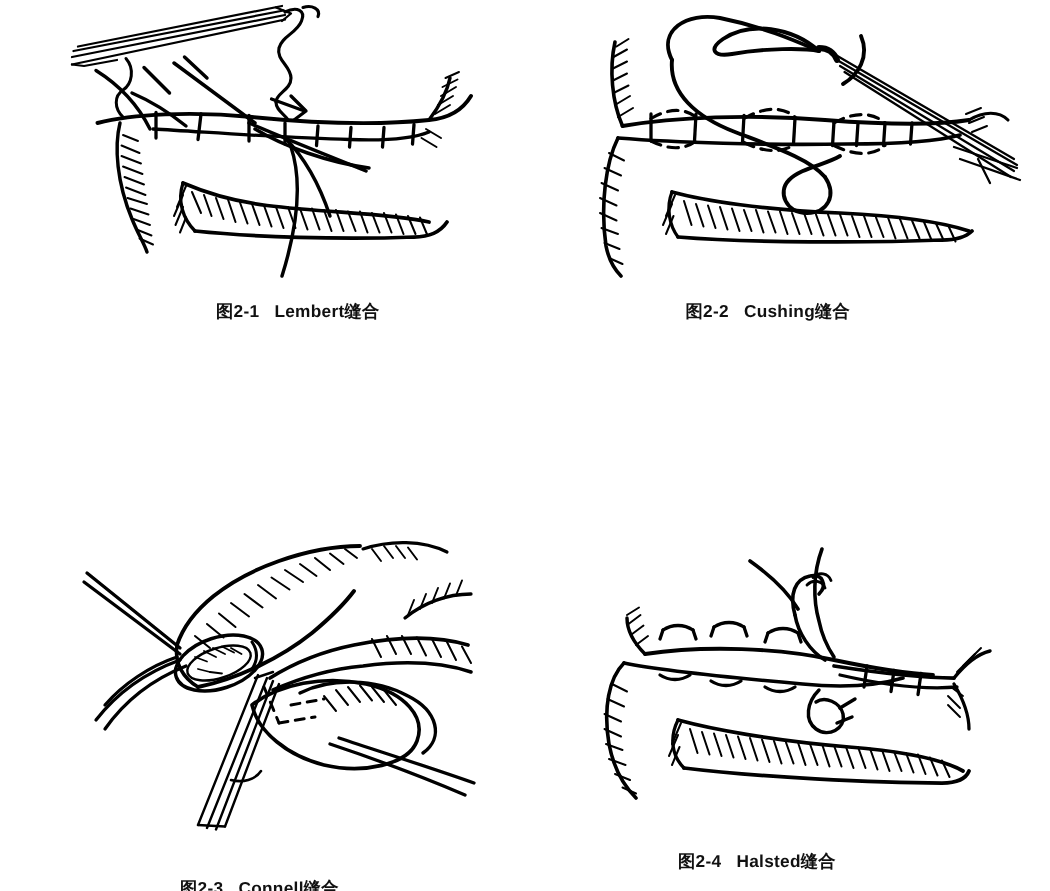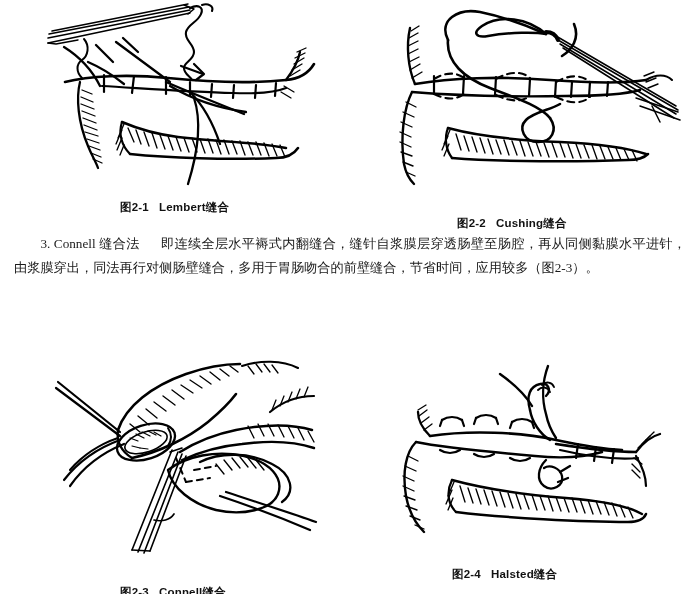--- a/index.html
+++ b/index.html
@@ -41,22 +41,22 @@
     position: absolute;
     font-family: "Liberation Sans", "DejaVu Sans", sans-serif;
     font-size: 11.5px;
     font-weight: 700;
     color: #111111;
     letter-spacing: 0.2px;
     white-space: nowrap;
   }
   .caption .cap-num { margin-right: 10px; }
 
-  #cap-1 { left: 120px; top: 200px; }
-  #cap-2 { left: 457px; top: 200px; margin-top: 16px; }
+  #cap-1 { left: 144px; top: 200px; }
+  #cap-2 { left: 457px; top: 200px; }
   #cap-3 { left: 120px; top: 567px; margin-top: 18px; }
   #cap-4 { left: 452px; top: 567px; text-align: right; }
 
   
   .body-text {
     position: absolute;
     left: 14px;
     top: 232px;
     width: 672px;
     font-size: 13.2px;
@@ -539,17 +539,16 @@
 
   <div class="caption" id="cap-3">
     <span class="cap-num">图2-3</span><span class="cap-title">Connell缝合</span>
   </div>
 
   <div class="caption" id="cap-4">
     <span class="cap-num">图2-4</span><span class="cap-title">Halsted缝合</span>
   </div>
 
   <div class="body-text">
-    <p class="para"><span class="lat">3.</span>&nbsp;<span class="lat">Connell</span>&nbsp;<span>缝合法</span><span class="term-gap"></span><span>即连续全层水平褥式内翻缝合，缝针自浆膜层穿透肠壁至肠腔，再从同侧黏膜水平进针，由浆膜穿出，同法再行对侧肠壁缝合，多用于胃肠吻合的前壁缝合，节省时间，应用较多（图2-3）。</span></p>
 
   </div>
 
 </div>
 
 </body></html>

